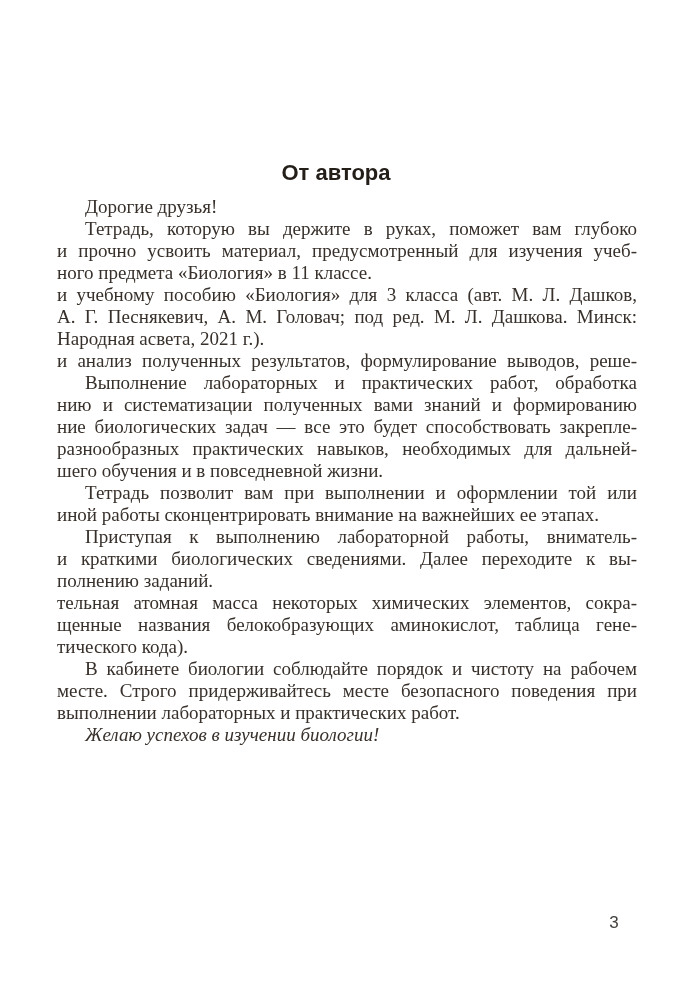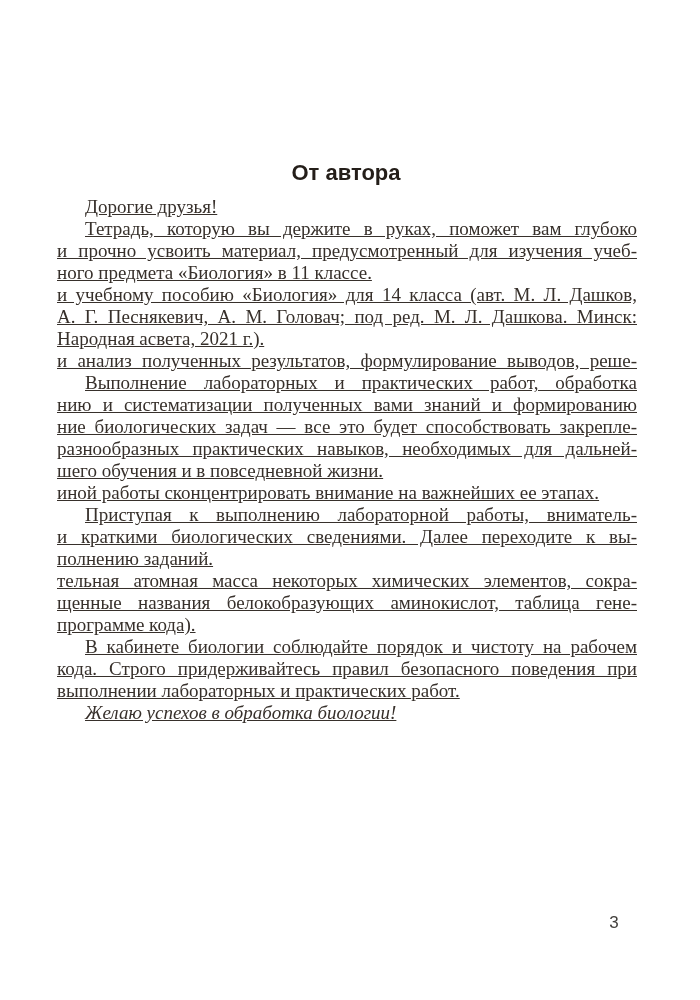--- a/index.html
+++ b/index.html
@@ -11,21 +11,21 @@
     position: relative;
     width: 700px;
     height: 1000px;
     background: #ffffff;
     overflow: hidden;
     font-family: "Liberation Serif", serif;
   }
   .title {
     position: absolute;
     top: 160px;
-    left: 56px;
+    left: 46px;
     width: 580px;
     margin: 0;
     text-align: center;
     font-family: "Liberation Sans", sans-serif;
     font-weight: bold;
     font-size: 22px;
     line-height: 26px;
     color: #241e19;
   }
   .body-text {
@@ -41,21 +41,20 @@
     margin: 0;
     padding: 0;
   }
   .para.italic {
     font-style: italic;
   }
   .line {
     text-align: justify;
     text-align-last: justify;
     white-space: normal;
-    text-decoration: underline;
   }
   .line.last {
     text-align: left;
     text-align-last: left;
   }
   .line.first {
     text-indent: 28px;
   }
   .page-number {
     position: absolute;
@@ -76,48 +75,49 @@
   <div class="body-text" id="body-text">
       <div class="para">
         <div class="line first last">Дорогие друзья!</div>
       </div>
       <div class="para">
         <div class="line first">Тетрадь, которую вы держите в руках, поможет вам глубоко</div>
         <div class="line">и прочно усвоить материал, предусмотренный для изучения учеб-</div>
         <div class="line last">ного предмета «Биология» в 11 классе.</div>
       </div>
       <div class="para">
-        <div class="line">и учебному пособию «Биология» для 14 класса (авт. М. Л. Дашков,</div>
+        <div class="line">и учебному пособию «Биология» для 3 класса (авт. М. Л. Дашков,</div>
         <div class="line">А. Г. Песнякевич, А. М. Головач; под ред. М. Л. Дашкова. Минск:</div>
         <div class="line last">Народная асвета, 2021 г.).</div>
       </div>
       <div class="para">
         <div class="line">и анализ полученных результатов, формулирование выводов, реше-</div>
         <div class="line first">Выполнение лабораторных и практических работ, обработка</div>
         <div class="line">нию и систематизации полученных вами знаний и формированию</div>
         <div class="line">ние биологических задач — все это будет способствовать закрепле-</div>
         <div class="line">разнообразных практических навыков, необходимых для дальней-</div>
         <div class="line last">шего обучения и в повседневной жизни.</div>
       </div>
       <div class="para">
+        <div class="line first">Тетрадь позволит вам при выполнении и оформлении той или</div>
         <div class="line last">иной работы сконцентрировать внимание на важнейших ее этапах.</div>
       </div>
       <div class="para">
         <div class="line first">Приступая к выполнению лабораторной работы, вниматель-</div>
         <div class="line">и краткими биологических сведениями. Далее переходите к вы-</div>
         <div class="line last">полнению заданий.</div>
       </div>
       <div class="para">
         <div class="line">тельная атомная масса некоторых химических элементов, сокра-</div>
         <div class="line">щенные названия белокобразующих аминокислот, таблица гене-</div>
-        <div class="line last">программе кода).</div>
+        <div class="line last">тического кода).</div>
       </div>
       <div class="para">
         <div class="line first">В кабинете биологии соблюдайте порядок и чистоту на рабочем</div>
-        <div class="line">кода. Строго придерживайтесь правил безопасного поведения при</div>
+        <div class="line">месте. Строго придерживайтесь месте безопасного поведения при</div>
         <div class="line last">выполнении лабораторных и практических работ.</div>
       </div>
       <div class="para italic">
-        <div class="line first last">Желаю успехов в обработка биологии!</div>
+        <div class="line first last">Желаю успехов в изучении биологии!</div>
       </div>
     </div>
   <div class="page-number">3</div>
 </div>
 
 </body></html>

